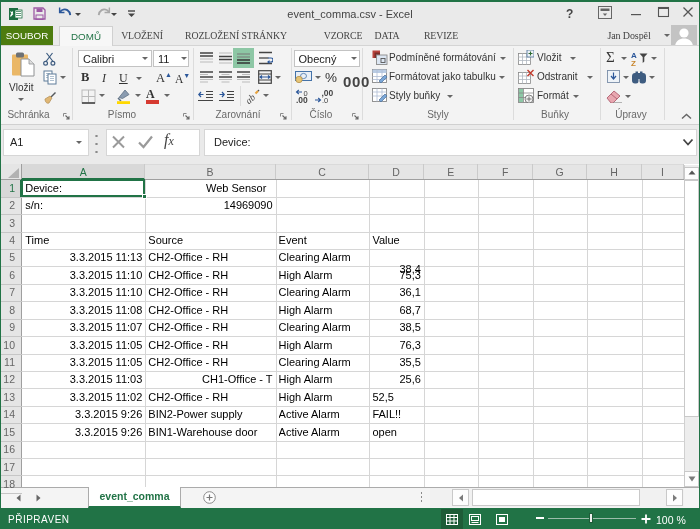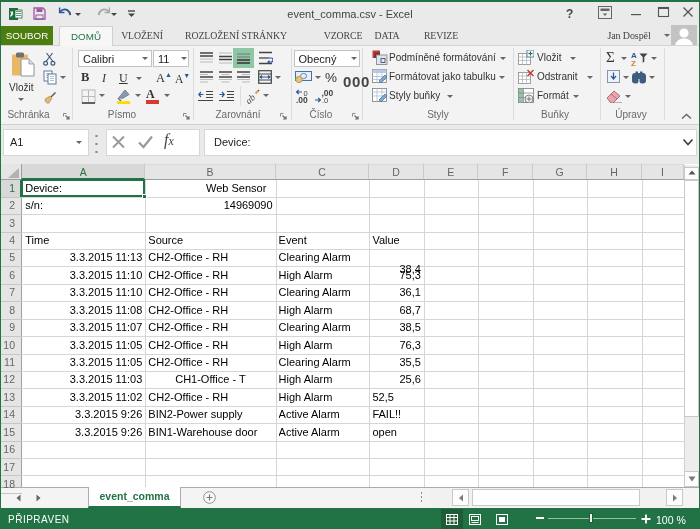--- a/index.html
+++ b/index.html
@@ -546,21 +546,21 @@
     <div class="abs cell" style="left: 372.4px; width: 48.5px; top: 319.16px; height: 17.42px; line-height: 17.42px; text-align: right;">38,5</div>
     <div class="abs cell" style="left: 25.3px; width: 117px; top: 336.58px; height: 17.42px; line-height: 17.42px; text-align: right;">3.3.2015 11:05</div>
     <div class="abs cell" style="left: 148.3px; width: 124.3px; top: 336.58px; height: 17.42px; line-height: 17.42px; text-align: left;">CH2-Office - RH</div>
     <div class="abs cell" style="left: 278.6px; width: 87.8px; top: 336.58px; height: 17.42px; line-height: 17.42px; text-align: left;">High Alarm</div>
     <div class="abs cell" style="left: 372.4px; width: 48.5px; top: 336.58px; height: 17.42px; line-height: 17.42px; text-align: right;">76,3</div>
     <div class="abs cell" style="left: 25.3px; width: 117px; top: 354px; height: 17.42px; line-height: 17.42px; text-align: right;">3.3.2015 11:05</div>
     <div class="abs cell" style="left: 148.3px; width: 124.3px; top: 354px; height: 17.42px; line-height: 17.42px; text-align: left;">CH2-Office - RH</div>
     <div class="abs cell" style="left: 278.6px; width: 87.8px; top: 354px; height: 17.42px; line-height: 17.42px; text-align: left;">Clearing Alarm</div>
     <div class="abs cell" style="left: 372.4px; width: 48.5px; top: 354px; height: 17.42px; line-height: 17.42px; text-align: right;">35,5</div>
     <div class="abs cell" style="left: 25.3px; width: 117px; top: 371.42px; height: 17.42px; line-height: 17.42px; text-align: right;">3.3.2015 11:03</div>
-    <div class="abs cell" style="left: 148.3px; width: 124.3px; top: 371.42px; height: 19px; line-height: 17.42px; text-align: center;">CH1-Office - T</div>
+    <div class="abs cell" style="left: 148.3px; width: 124.3px; top: 371.42px; height: 19px; line-height: 17.42px; text-align: right;">CH1-Office - T</div>
     <div class="abs cell" style="left: 278.6px; width: 87.8px; top: 371.42px; height: 17.42px; line-height: 17.42px; text-align: left;">High Alarm</div>
     <div class="abs cell" style="left: 372.4px; width: 48.5px; top: 371.42px; height: 17.42px; line-height: 17.42px; text-align: right;">25,6</div>
     <div class="abs cell" style="left: 25.3px; width: 117px; top: 388.84px; height: 17.42px; line-height: 17.42px; text-align: right;">3.3.2015 11:02</div>
     <div class="abs cell" style="left: 148.3px; width: 124.3px; top: 388.84px; height: 17.42px; line-height: 17.42px; text-align: left;">CH2-Office - RH</div>
     <div class="abs cell" style="left: 278.6px; width: 87.8px; top: 388.84px; height: 17.42px; line-height: 17.42px; text-align: left;">High Alarm</div>
     <div class="abs cell" style="left: 372.4px; width: 48.5px; top: 388.84px; height: 17.42px; line-height: 17.42px; text-align: left;">52,5</div>
     <div class="abs cell" style="left: 25.3px; width: 117px; top: 406.26px; height: 17.42px; line-height: 17.42px; text-align: right;">3.3.2015 9:26</div>
     <div class="abs cell" style="left: 148.3px; width: 124.3px; top: 406.26px; height: 17.42px; line-height: 17.42px; text-align: left;">BIN2-Power supply</div>
     <div class="abs cell" style="left: 278.6px; width: 87.8px; top: 406.26px; height: 17.42px; line-height: 17.42px; text-align: left;">Active Alarm</div>
     <div class="abs cell" style="left: 372.4px; width: 48.5px; top: 406.26px; height: 17.42px; line-height: 17.42px; text-align: left;">FAIL!!</div>

